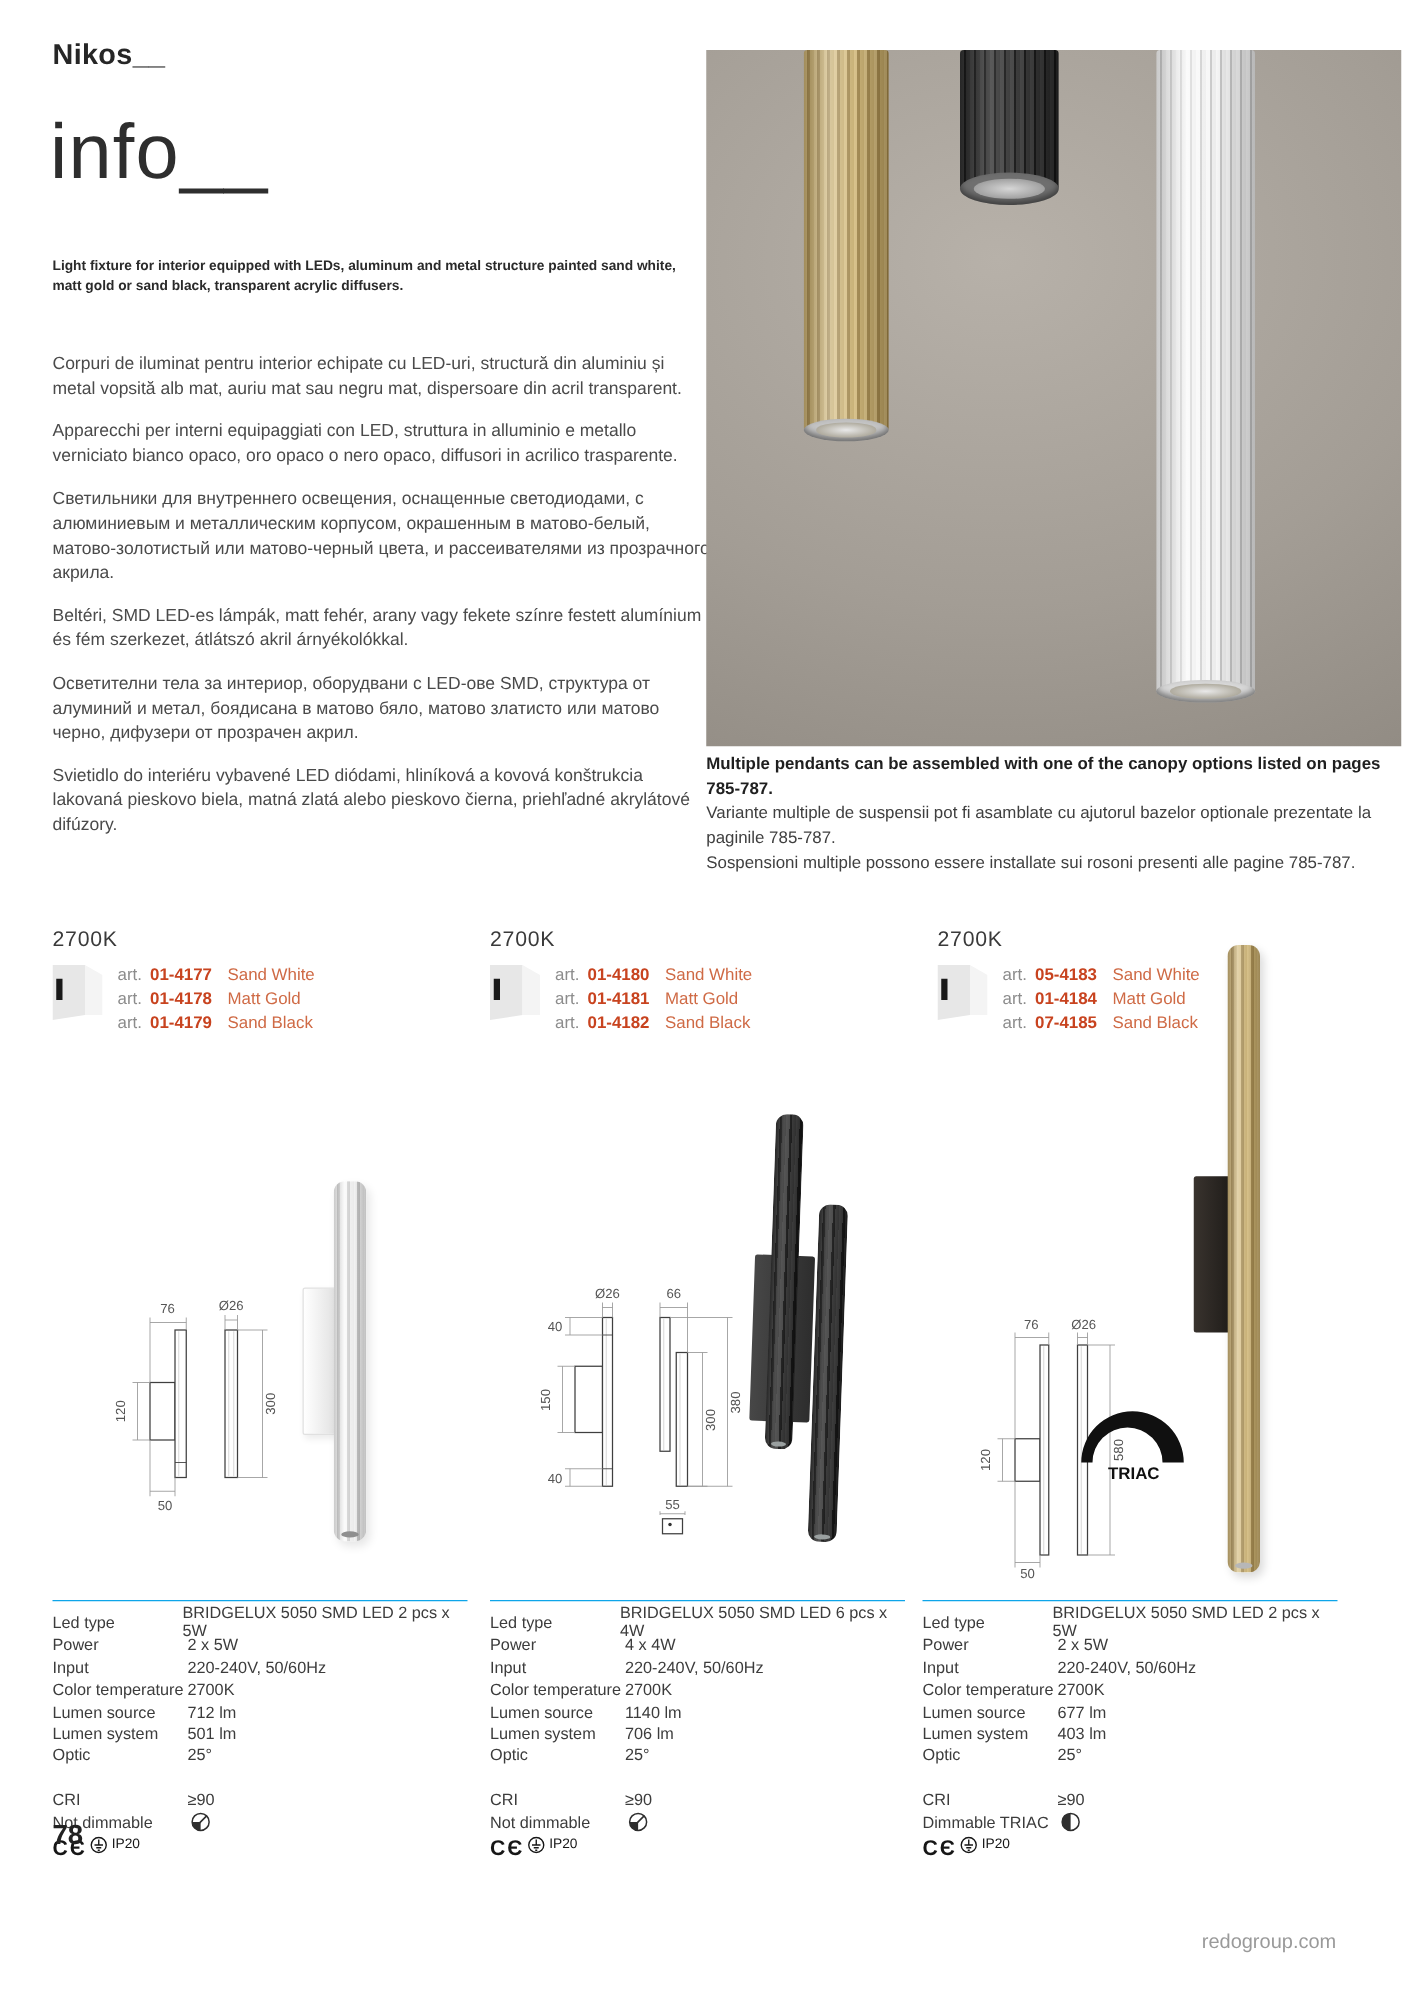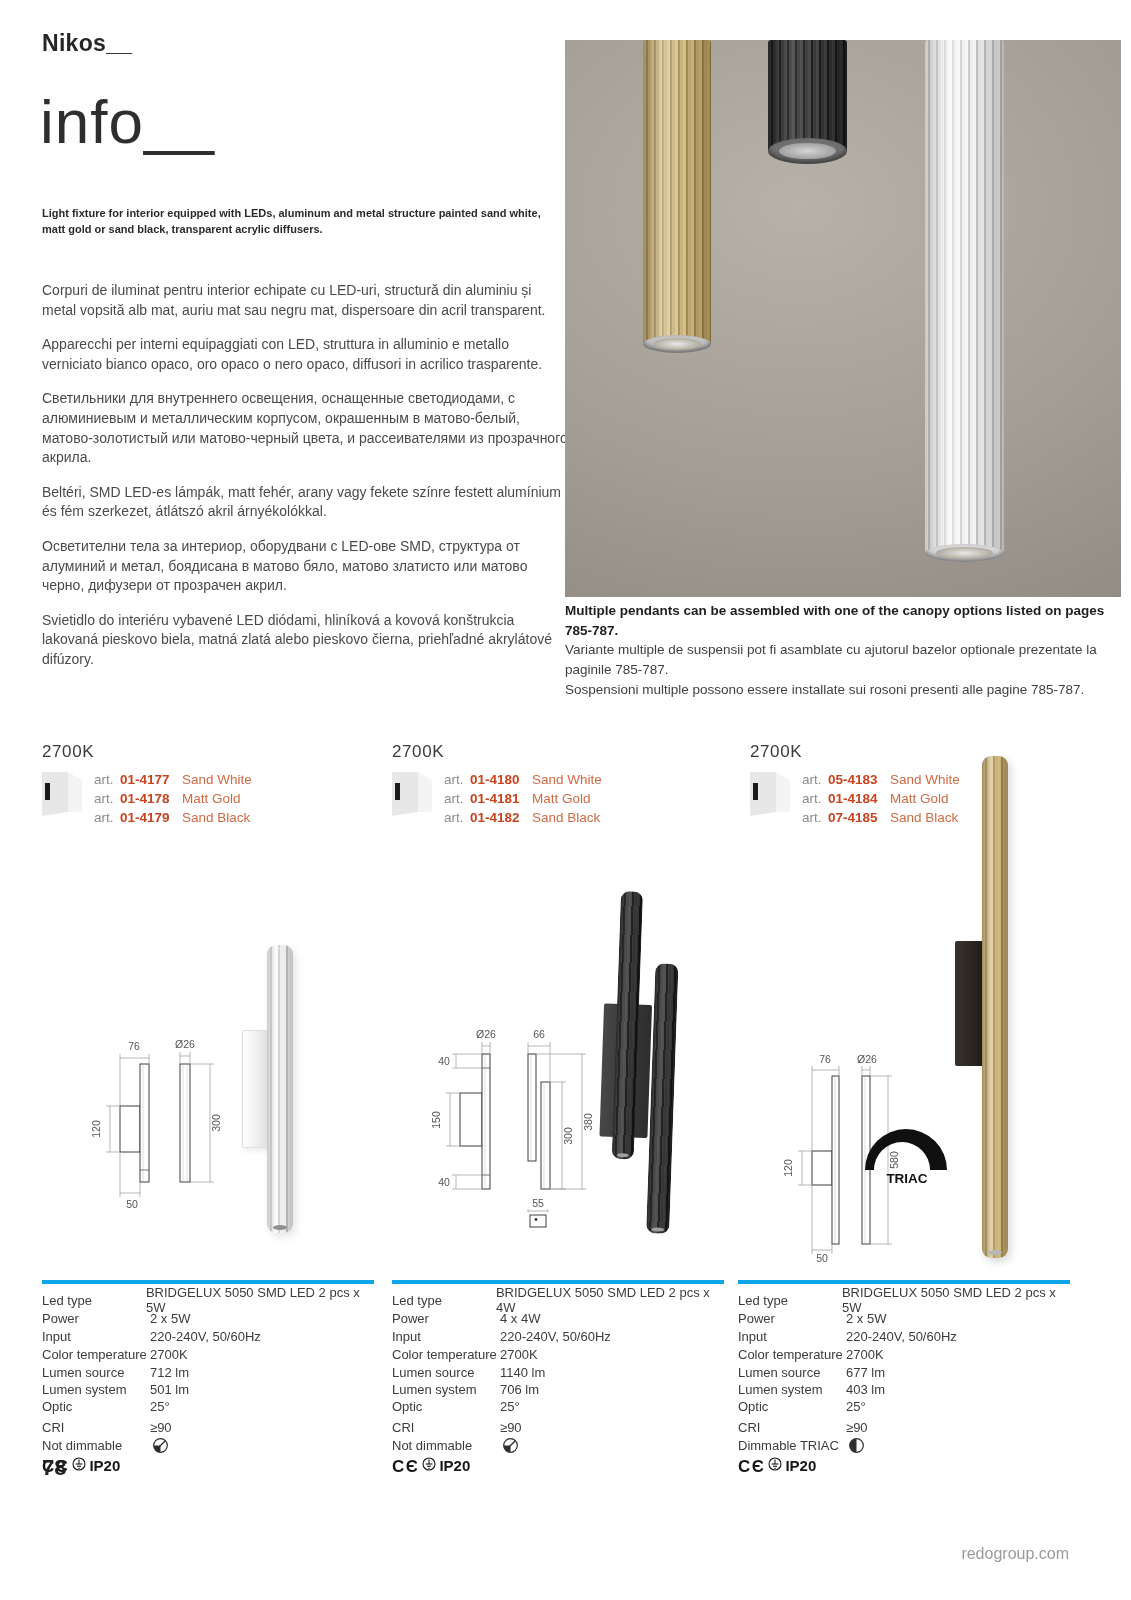--- a/index.html
+++ b/index.html
@@ -55,29 +55,29 @@
   .drawing{position:absolute}
   .drawing text{font-size:10.5px;fill:#555;font-family:"Liberation Sans",sans-serif}
   .part{fill:#fff;stroke:#3f3f3f;stroke-width:1}
   .dimln{fill:none;stroke:#9a9a9a;stroke-width:.7}
   .rib{stroke:#c9c9c9;stroke-width:.6}
   .joint{stroke:#3f3f3f;stroke-width:.7}
   .triac-box{position:absolute;left:860px;top:1128px}
   .triac-box text{font-family:"Liberation Sans",sans-serif}
 
   
-  .specs{position:absolute;top:1280px;width:332px;border-top:4px solid #0ea5e9;padding-top:7px}
+  .specs{position:absolute;top:1280px;width:332px;border-top:1px solid #0ea5e9;padding-top:7px}
   .spec-row{display:flex;align-items:center;height:18px;font-size:13px;color:#3c3c3c}
   .spec-row.tight{height:16px}
-  .spec-row.gap{margin-top:3px}
+  .spec-row.gap{margin-top:18px}
   .spec-label{width:108px}
   .dim-icon{margin-left:2px}
   .cert{display:flex;gap:3px;margin-top:3px;color:#161616}
   .ce{font-size:17px;font-weight:bold;letter-spacing:1.5px}
-  .ip{font-size:15px;font-weight:bold}
+  .ip{font-size:11px;font-weight:normal}
 
   
   .pageno{position:absolute;left:42px;top:1455px;font-size:22px;font-weight:bold;color:#222}
   .site{position:absolute;right:62px;top:1545px;font-size:16px;color:#9a9a9a}
 </style>
 </head>
 <body>
 
 <div class="page">
 
@@ -343,21 +343,21 @@
         <line x1="5" y1="9.2" x2="9" y2="9.2" stroke="#161616" stroke-width="1.1"></line>
         <line x1="6.2" y1="11.2" x2="7.8" y2="11.2" stroke="#161616" stroke-width="1.1"></line>
       </svg>
       <span class="ip">IP20</span>
     </div>
   </div>
 
   <div class="specs" style="left:392px">
     <div class="spec-row">
         <span class="spec-label">Led type</span>
-        <span class="spec-value">BRIDGELUX 5050 SMD LED  2 pcs x 4W</span>
+        <span class="spec-value">BRIDGELUX 5050 SMD LED  6 pcs x 4W</span>
       </div>
     <div class="spec-row">
         <span class="spec-label">Power</span>
         <span class="spec-value">4 x 4W</span>
       </div>
     <div class="spec-row">
         <span class="spec-label">Input</span>
         <span class="spec-value">220-240V, 50/60Hz</span>
       </div>
     <div class="spec-row">

